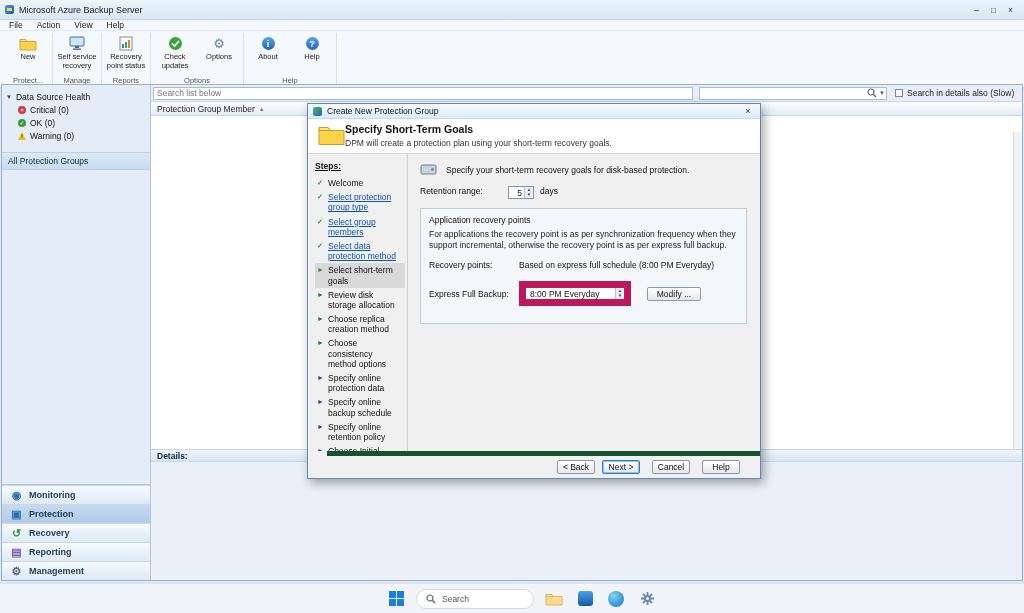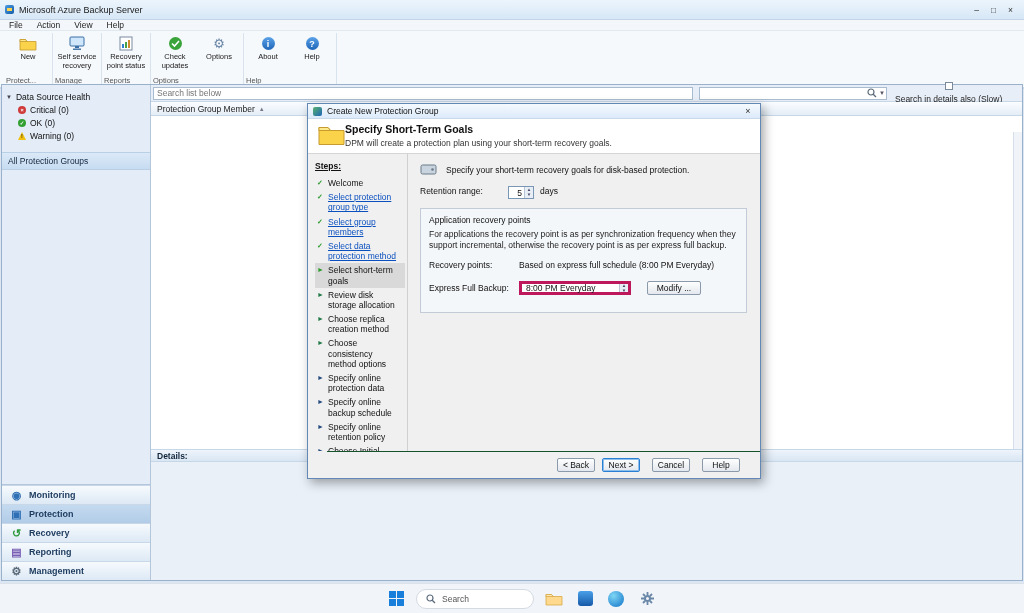--- a/index.html
+++ b/index.html
@@ -18,21 +18,21 @@
   .menubar { height:11px; display:flex; align-items:center; background:#f3f7fb; border-bottom:1px solid #e0e8f0; font-size:8.5px; color:#222; padding:0 2px; }
   .menu-item { padding:0 7px; }
 
   
   .ribbon { height:58px; background:#f6f9fc; border-bottom:2px solid #c9d8e8; display:flex; padding:2px 4px 0; }
   .rgroup { display:flex; flex-direction:column; border-right:1px solid #d9e3ee; padding:0 2px; }
   .rbuttons { flex:1; display:flex; align-items:flex-start; }
   .rbtn { width:44px; display:flex; flex-direction:column; align-items:center; padding-top:2px; cursor:default; }
   .ric { height:17px; display:flex; align-items:center; justify-content:center; }
   .rlabel { font-size:7.5px; text-align:center; line-height:1.15; color:#1a1a1a; margin-top:1px; }
-  .rgrouplabel { font-size:7.5px; color:#555; text-align:left; padding:1px 0 2px; }
+  .rgrouplabel { font-size:7.5px; color:#555; text-align:center; padding:1px 0 2px; }
   .circ { width:13px; height:13px; border-radius:50%; background:linear-gradient(#5aa2e8,#1f66b8); color:#fff; font-weight:bold; font-size:9px; display:flex; align-items:center; justify-content:center; }
   .gear-glyph { font-size:13px; color:#6a87a8; line-height:1; }
 
   
   .mainwin { position:absolute; left:1px; right:1px; top:84px; bottom:32px; border:1px solid #9ab1cb; background:#e7eef7; display:flex; }
 
   
   .leftpane { width:149px; border-right:1px solid #b3c6da; display:flex; flex-direction:column; background:#e3ecf7; }
   .tree { padding:5px 0 0; font-size:8.5px; color:#111; }
   .tree-header { display:flex; gap:4px; padding:2px 4px; align-items:center; }
@@ -54,21 +54,21 @@
   .radio-opt { display:flex; align-items:center; gap:4px; }
   .radio { width:8px; height:8px; border-radius:50%; border:1px solid #5a7aa0; background:#fff; position:relative; flex:0 0 8px; }
   .radio-opt.selected .radio::after { content:""; position:absolute; inset:1.5px; border-radius:50%; background:#2a6fc0; }
   .searchbar { height:17px; flex:0 0 17px; background:#e7eef7; border-bottom:1px solid #c6d7e8; display:flex; align-items:center; padding:0 2px; font-size:8.5px; }
   .sfield { border:1px solid #a9bccf; background:#fff; font-size:8.5px; color:#444; padding:0 3px; height:13px; font-family:"Liberation Sans",sans-serif; }
   .search-left { width:540px; }
   .search-right-wrap { position:relative; width:188px; margin-left:6px; }
   .search-right { width:100%; padding-right:24px; }
   .sr-icons { position:absolute; right:2px; top:1px; height:11px; display:flex; align-items:center; gap:2px; }
   .dd-arrow { font-size:6px; color:#556; }
-  .cb-wrap { display:flex; align-items:center; gap:4px; margin-left:8px; color:#222; white-space:nowrap;flex-direction:column; }
+  .cb-wrap { display:flex; align-items:center; gap:4px; margin-left:8px; color:#222; white-space:nowrap; }
   .checkbox { width:8px; height:8px; border:1px solid #7a8a9a; background:#fff; flex:0 0 8px; }
   .colheader { height:14px; flex:0 0 14px; background:linear-gradient(#fbfdff,#e4edf6); border-bottom:1px solid #c6d7e8;
     display:flex; align-items:center; gap:4px; padding:0 6px; font-size:8.5px; color:#222; }
   .sort { font-size:6px; color:#778; }
   .list { flex:1; background:#fff; }
   .vscroll { position:absolute; right:0; top:47px; bottom:131px; width:9px; background:#f0f4f9; border-left:1px solid #d5dfe9; }
   .detailsbar { height:13px; flex:0 0 13px; background:linear-gradient(#eef4fb,#d9e6f3); border-top:1px solid #c6d7e8; border-bottom:1px solid #c6d7e8;
     font-weight:bold; font-size:8.5px; color:#10253c; padding:0 6px; display:flex; align-items:center; }
   .detailspanel { height:118px; flex:0 0 118px; background:#e9f0f8; }
 
@@ -100,26 +100,26 @@
   .ret-label { width:82px; }
   .spinbox { display:flex; border:1px solid #7a96b5; background:#fff; height:13px; }
   .spin-val { width:15px; text-align:right; padding:1px 2px 0 0; }
   .spin-arrows { width:9px; display:flex; flex-direction:column; border-left:1px solid #b5c5d5; background:#e8eef5; }
   .spin-arrows span { flex:1; font-size:4.5px; line-height:1; display:flex; align-items:center; justify-content:center; color:#446; }
   .appbox { border:1px solid #c3ccd6; background:#f4f7fa; padding:6px 8px; margin-right:4px; min-height:102px; }
   .appbox-title { margin-bottom:4px; }
   .appbox-text { color:#222; line-height:1.3; margin-bottom:9px; }
   .kv-row { display:flex; margin-bottom:11px; align-items:center; }
   .kv-label { width:90px; flex:0 0 90px; }
-  .listbox { width:112px; height:14px; border:3px solid #be185d; background:#fff; display:flex; align-items:center; padding:0 11px 0 4px; position:relative; }
+  .listbox { width:112px; height:25px; border:7px solid #be185d; background:#fff; display:flex; align-items:center; padding:0 11px 0 4px; position:relative; }
   .lb-arrows { position:absolute; right:0; top:0; bottom:0; width:9px; display:flex; flex-direction:column; border-left:1px solid #b5c5d5; background:#e8eef5; }
   .lb-arrows span { flex:1; font-size:4.5px; line-height:1; display:flex; align-items:center; justify-content:center; color:#446; }
   .modify-btn { margin-left:16px; width:54px; height:14px; border:1px solid #8a9aaa; border-radius:2px;
     background:linear-gradient(#fefefe,#e4e8ee); display:flex; align-items:center; justify-content:center; }
-  .dlg-buttons { height:27px; flex:0 0 27px; border-top:1px solid #14532d; display:flex; align-items:center; justify-content:flex-end; padding:0 20px;margin-left:19px; }
+  .dlg-buttons { height:27px; flex:0 0 27px; border-top:5px solid #14532d; display:flex; align-items:center; justify-content:flex-end; padding:0 20px;margin-left:19px; }
   .dbtn { width:38px; height:14px; border:1px solid #8a9aaa; border-radius:2px; background:linear-gradient(#fefefe,#e4e8ee);
     display:flex; align-items:center; justify-content:center; font-size:8.5px; margin-left:12px; cursor:default; }
   .dbtn.next { margin-left:7px; border-color:#2a7fd4; box-shadow:inset 0 0 0 1px #8fc0ec; }
 
   
   .taskbar { position:absolute; left:0; right:0; bottom:0; height:30px; background:#f1f5fa; border-top:1px solid #dbe2ea; z-index:30; }
   .tb-center { position:absolute; left:385px; top:0; height:100%; display:flex; align-items:center; gap:9px; }
   .win-logo { width:15px; height:15px; display:grid; grid-template-columns:7px 7px; grid-template-rows:7px 7px; gap:1px; }
   .win-logo span { background:#1a7edb; }
   .tb-search { width:118px; height:20px; border-radius:10px; background:#fff; border:1px solid #d4dae2;

